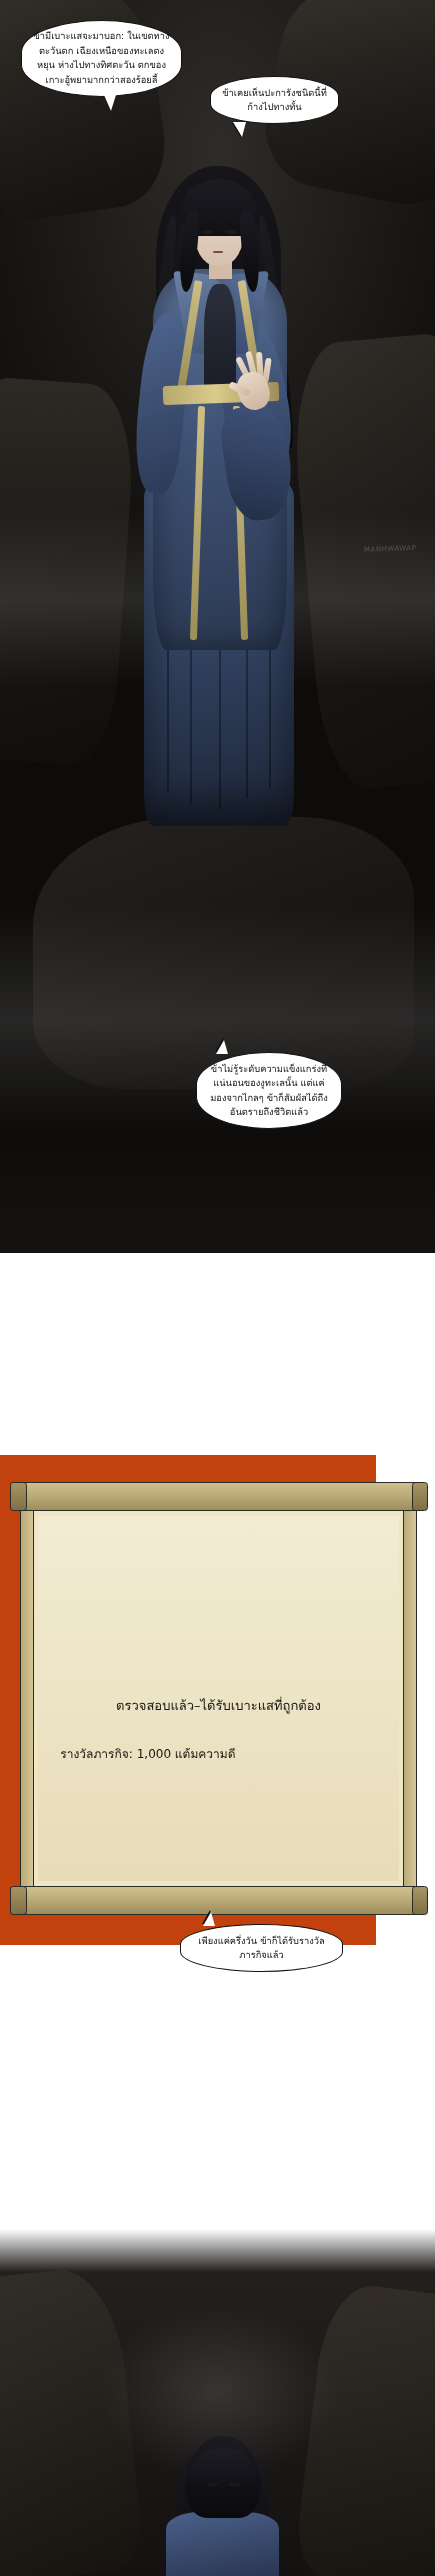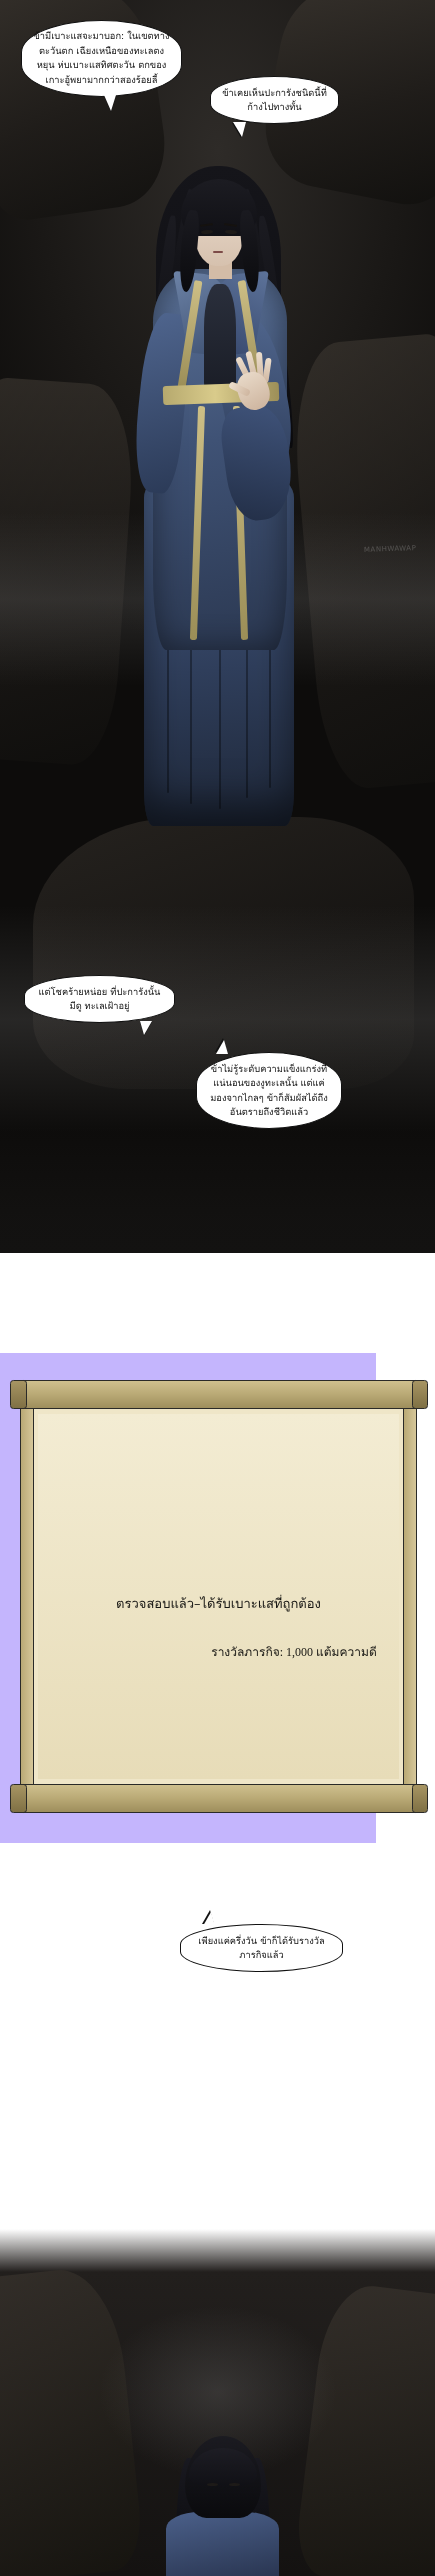--- a/index.html
+++ b/index.html
@@ -215,23 +215,23 @@
 
   .b7 { left: 102px; top: 2267px; width: 237px; border-radius: 40% / 44%; font-size: 8.7px; }
   .b7 .tail { left: 33px; bottom: -13px; border-left: 7.6px solid transparent; border-right: 5.4px solid transparent; border-top: 14px solid #fff; filter: drop-shadow(0 1.1px 0 #111); }
 
   
   .gap-white { position:absolute; left:0; width:436px; background:#ffffff; }
   .gap1 { top: 1253px; height: 180px; }
 
   
   .panel-scroll {
-    position: absolute; left: 0; top: 1353px;
+    position: absolute; left: 0; top: 1455px;
     width: 376px; height: 490px;
-    background: #c4b5fd;
+    background: #c2410c;
   }
   .scroll-frame {
     position:absolute; left: 21px; top: 28px;
     width: 395px; height: 431px;
     background: #efe6c8;
     border: 1.6px solid #2a2a28;
   }
   .scroll-top-bar, .scroll-bottom-bar {
     position:absolute; left: -1.6px; width: 398px; height: 29px;
     background: linear-gradient(180deg,#cfc08e 0%, #b9a975 50%, #9e8e5c 100%);
@@ -258,21 +258,21 @@
   .scroll-inner {
     position:absolute; left: 16.3px; right: 16.3px; top: 32px; bottom: 32px;
     background: linear-gradient(180deg,#f3ecd3 0%, #e7dcb8 100%);
     padding: 16.3px 22px;
     color: #1b1a17;
   }
   .scroll-line1 {
     text-align:center; font-size: 13px; margin-top: 163px; color:#161512;
   }
   .scroll-line2 {
-    text-align:right; font-size: 12px; margin-top: 28px; color:#161512;font-family:Liberation Serif, serif;
+    text-align:left; font-size: 12px; margin-top: 28px; color:#161512;
   }
 
   
   .panel4 {
     position:absolute; left: 0; top: 2207px;
     width: 436px; height: 369px;
     background: linear-gradient(180deg, #ffffff 0%, #ffffff 22px, #221f1d 65px, #141211 100%);
     overflow:hidden;
   }
   .p4-rock {
@@ -371,29 +371,25 @@
       <div class="hand"></div>
       <div class="finger thumb"></div>
     </div>
 
     <div class="panel1-fade-bottom"></div>
   </div>
 
   <div class="watermark wm1">MANHWAWAP</div>
 
   <div class="bubble b1">
-    <span>ข้ามีเบาะแสจะมาบอก: ในเขตทางตะวันตก เฉียงเหนือของทะเลตง หยุน ห่บเบาะแสทิศตะวัน ตกของเกาะอู้พยามากกว่าสองร้อยลี้</span>
+    <span>ข้ามีเบาะแสจะมาบอก: ในเขตทางตะวันตก เฉียงเหนือของทะเลตง หยุน ห่างไปทางทิศตะวัน ตกของเกาะอู้พยามากกว่าสองร้อยลี้</span>
     <span class="tail"></span>
   </div>
   <div class="bubble b2">
     <span>ข้าเคยเห็นปะการังชนิดนี้ที่ก้างไปทางทั้น</span>
-    <span class="tail"></span>
-  </div>
-  <div class="bubble b3">
-    <span>แต่โชคร้ายหน่อย ที่ปะการังนั้นมีดู ทะเลเฝ้าอยู่</span>
     <span class="tail"></span>
   </div>
   <div class="bubble b4">
     <span>ข้าไม่รู้ระดับความแข็งแกร่งที่แน่นอนของงูทะเลนั้น แต่แค่มองจากไกลๆ ข้าก็สัมผัสได้ถึงอันตรายถึงชีวิตแล้ว</span>
     <span class="tail"></span>
   </div>
 
   <div class="gap-white gap1"></div>
 
 

